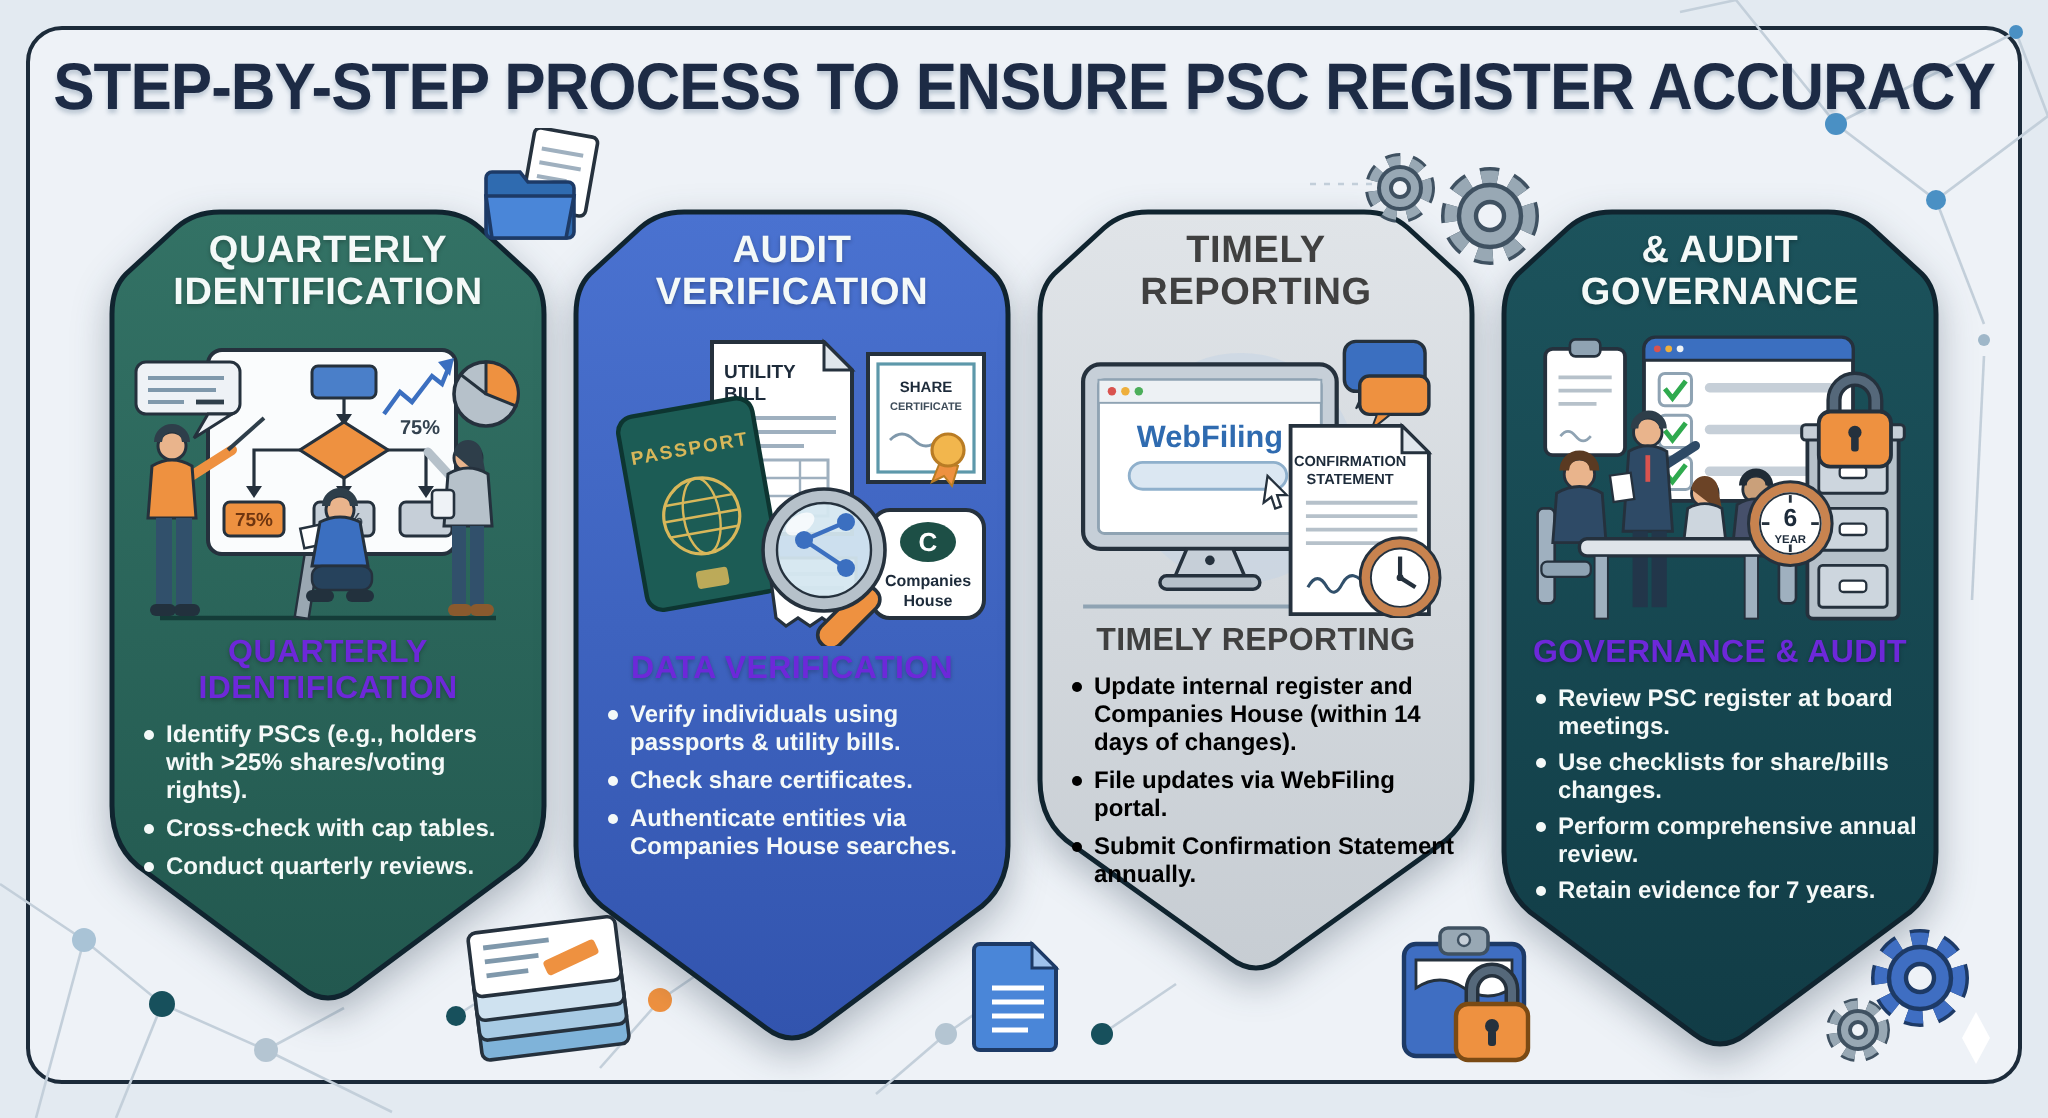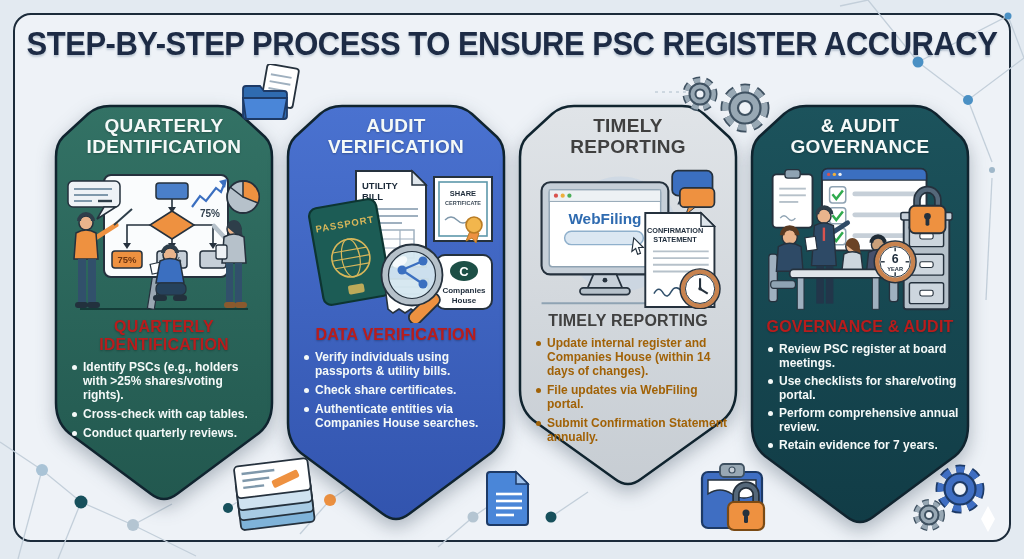--- a/index.html
+++ b/index.html
@@ -9,27 +9,27 @@
   .net{position:absolute;left:0;top:0;z-index:2;}
   .main-title{position:absolute;top:26px;left:0;width:100%;text-align:center;z-index:3;
     font-size:31px;font-weight:700;letter-spacing:-0.5px;color:#1d2b45;
     text-shadow:0 2px 2px rgba(130,150,170,.45);transform:scaleY(1.06);}
   .panels{position:absolute;top:100px;left:50px;width:924px;display:flex;gap:4px;z-index:4;}
   .panel{position:relative;width:228px;flex:0 0 228px;}
   .panel>svg.shape{position:absolute;left:0;top:0;filter:drop-shadow(0 7px 9px rgba(24,44,64,.30));}
   .p-content{position:relative;z-index:2;padding:15px 0 0 0;}
   .p-heading{text-align:center;font-size:19px;font-weight:700;line-height:1.13;letter-spacing:.3px;color:#f4f9f8;text-shadow:0 1px 2px rgba(0,0,0,.25);}
   .p-illo{display:flex;justify-content:center;margin-top:5px;}
-  .p-title{text-align:center;font-size:16px;font-weight:700;letter-spacing:.2px;color:#b91c1c;margin-top:3px;line-height:1.12;text-shadow:0 1px 2px rgba(0,0,0,.25);}
+  .p-title{text-align:center;font-size:16px;font-weight:700;letter-spacing:.2px;color:#6d28d9;margin-top:3px;line-height:1.12;text-shadow:0 1px 2px rgba(0,0,0,.25);}
   .s1 .p-title{width:160px;margin-left:auto;margin-right:auto;}
   .p-bullets{list-style:none;margin:6px 0 0 0;padding:0 14px 0 22px;}
   .p-bullets li{position:relative;padding-left:11px;font-size:12px;font-weight:700;line-height:1.17;color:#f4f9f8;margin-bottom:5px;}
   .p-bullets li::before{content:"";position:absolute;left:0;top:5px;width:5px;height:5px;border-radius:50%;background:currentColor;}
   .s3 .p-heading,.s3 .p-title{color:#404040;text-shadow:none;}
-  .s3 .p-bullets li{color:#a16207;}
+  .s3 .p-bullets li{color:#000000;}
   .s4 .p-bullets li{margin-bottom:4px;}
   .deco{position:absolute;z-index:5;}
 </style>
 </head>
 <body>
 
 <div class="stage">
   <div class="frame"></div>
 
   <svg class="net" width="1024" height="559" viewBox="0 0 1024 559">
@@ -439,21 +439,21 @@
               <line x1="122" y1="104" x2="126" y2="104" stroke="#25313d" stroke-width="1.5"></line>
               <line x1="148" y1="104" x2="152" y2="104" stroke="#25313d" stroke-width="1.5"></line>
               <text x="137" y="105" text-anchor="middle" font-size="13" font-weight="bold" fill="#1d2b3a">6</text>
               <text x="137" y="114" text-anchor="middle" font-size="6" font-weight="bold" fill="#1d2b3a">YEAR</text>
             </g>
           </svg>
         </div>
         <div class="p-title">GOVERNANCE &amp; AUDIT</div>
         <ul class="p-bullets">
           <li>Review PSC register at board meetings.</li>
-          <li>Use checklists for share/voting portal.</li>
+          <li>Use checklists for share/bills changes.</li>
           <li>Perform comprehensive annual review.</li>
           <li>Retain evidence for 7 years.</li>
         </ul>
       </div>
     </div>
   </div>
 
   <svg class="deco" style="left:242px;top:64px;" width="62" height="62" viewBox="0 0 62 62">
     <g transform="rotate(10 38 22)">
       <rect x="22" y="2" width="32" height="40" rx="3" fill="#ffffff" stroke="#25313d" stroke-width="1.8"></rect>

